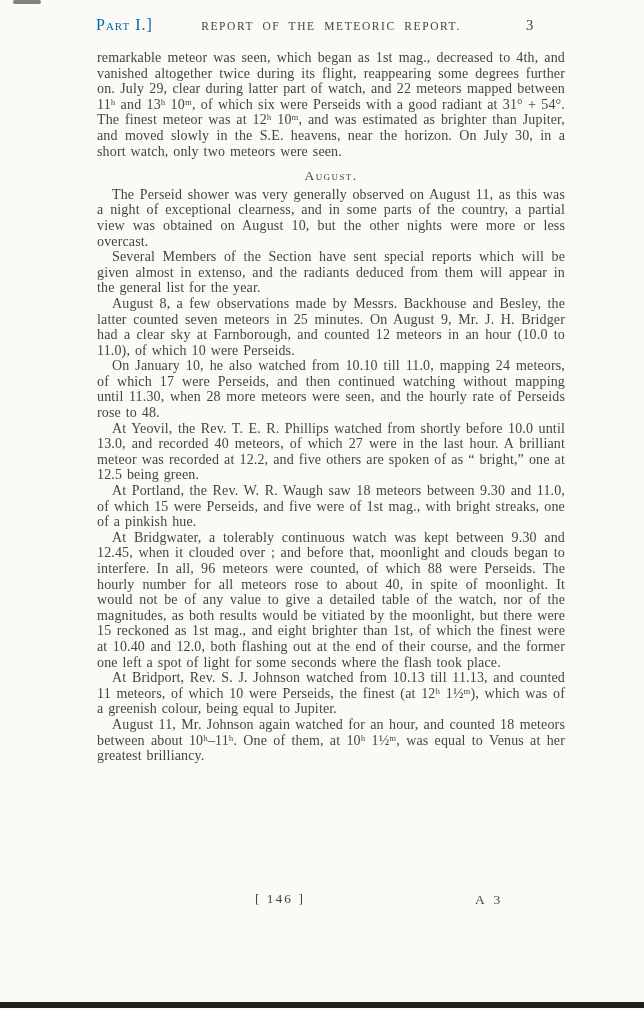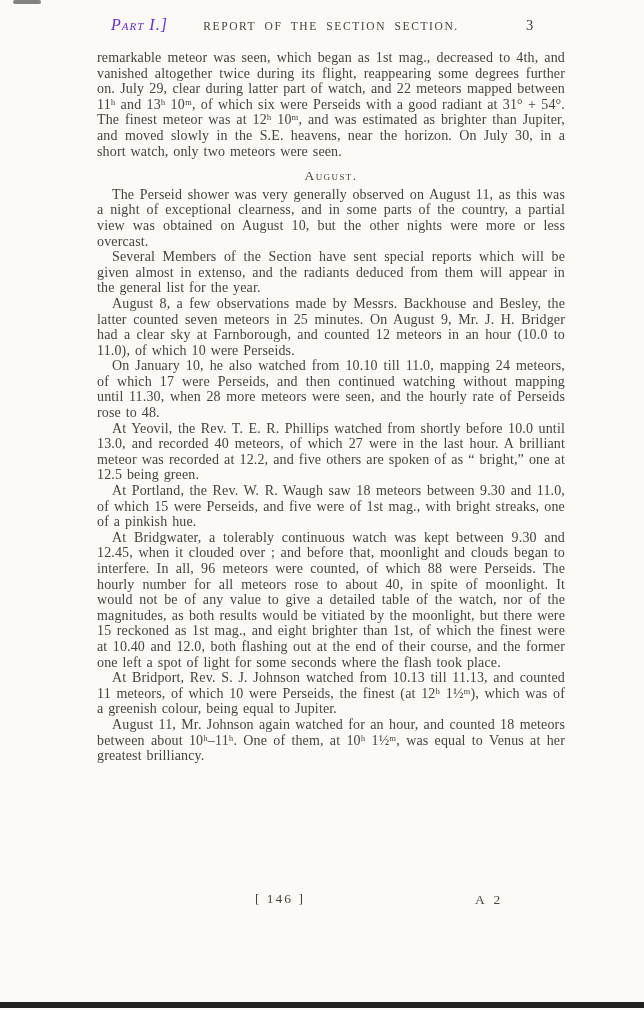--- a/index.html
+++ b/index.html
@@ -20,22 +20,22 @@
     background: #5a5a57; border-radius: 2px; opacity: .75;
   }
   .bottom-scan-bar {
     position: absolute; left: 0; bottom: 2px;
     width: 100%; height: 6px;
     background: #20201e;
   }
   
   .running-head { position: absolute; top: 16px; left: 0; width: 644px; height: 22px; }
   .part-label {
-    position: absolute; left: 111px; top: 0;
-    font-variant: small-caps; font-size: 16px; letter-spacing: 1px; color: #6d28d9; font-style: italic;
+    position: absolute; left: 96px; top: 0;
+    font-variant: small-caps; font-size: 16px; letter-spacing: 1px; color: #0369a1;
   }
   .head-title {
     position: absolute; left: 97px; top: 4px; width: 468px;
     text-align: center; font-size: 11.5px; letter-spacing: 1.6px; word-spacing: 4px;
     color: #45433e;
   }
   .head-page-number {
     position: absolute; left: 526px; top: 1px;
     font-size: 14.5px; color: #403e39;
   }
@@ -61,38 +61,38 @@
 </style>
 </head>
 <body>
 
 <div class="page">
 
   <div class="top-smudge"></div>
 
   <div class="running-head">
     <span class="part-label">Part I.]</span>
-    <span class="head-title">REPORT OF THE SECTION SECTION.</span>
+    <span class="head-title">REPORT OF THE METEORIC REPORT.</span>
     <span class="head-page-number">3</span>
   </div>
 
   <div class="content">
     <p class="noindent">remarkable meteor was seen, which began as 1st mag., decreased to 4th, and vanished altogether twice during its flight, reappearing some degrees further on.  July 29, clear during latter part of watch, and 22 meteors mapped between 11ʰ and 13ʰ 10ᵐ, of which six were Perseids with a good radiant at 31° + 54°.  The finest meteor was at 12ʰ 10ᵐ, and was estimated as brighter than Jupiter, and moved slowly in the S.E. heavens, near the horizon. On July 30, in a short watch, only two meteors were seen.</p>
     <h3 class="section-heading">August.</h3>
     <p>The Perseid shower was very generally observed on August 11, as this was a night of exceptional clearness, and in some parts of the country, a partial view was obtained on August 10, but the other nights were more or less overcast.</p>
     <p>Several Members of the Section have sent special reports which will be given almost in extenso, and the radiants deduced from them will appear in the general list for the year.</p>
     <p>August 8, a few observations made by Messrs. Backhouse and Besley, the latter counted seven meteors in 25 minutes.  On August 9, Mr. J. H. Bridger had a clear sky at Farnborough, and counted 12 meteors in an hour (10.0 to 11.0), of which 10 were Perseids.</p>
     <p>On January 10, he also watched from 10.10 till 11.0, mapping 24 meteors, of which 17 were Perseids, and then continued watching without mapping until 11.30, when 28 more meteors were seen, and the hourly rate of Perseids rose to 48.</p>
     <p>At Yeovil, the Rev. T. E. R. Phillips watched from shortly before 10.0 until 13.0, and recorded 40 meteors, of which 27 were in the last hour.  A brilliant meteor was recorded at 12.2, and five others are spoken of as “ bright,” one at 12.5 being green.</p>
     <p>At Portland, the Rev. W. R. Waugh saw 18 meteors between 9.30 and 11.0, of which 15 were Perseids, and five were of 1st mag., with bright streaks, one of a pinkish hue.</p>
     <p>At Bridgwater, a tolerably continuous watch was kept between 9.30 and 12.45, when it clouded over ; and before that, moonlight and clouds began to interfere.  In all, 96 meteors were counted, of which 88 were Perseids.  The hourly number for all meteors rose to about 40, in spite of moonlight.  It would not be of any value to give a detailed table of the watch, nor of the magnitudes, as both results would be vitiated by the moonlight, but there were 15 reckoned as 1st mag., and eight brighter than 1st, of which the finest were at 10.40 and 12.0, both flashing out at the end of their course, and the former one left a spot of light for some seconds where the flash took place.</p>
     <p>At Bridport, Rev. S. J. Johnson watched from 10.13 till 11.13, and counted 11 meteors, of which 10 were Perseids, the finest (at 12ʰ 1½ᵐ), which was of a greenish colour, being equal to Jupiter.</p>
     <p>August 11, Mr. Johnson again watched for an hour, and counted 18 meteors between about 10ʰ–11ʰ.  One of them, at 10ʰ 1½ᵐ, was equal to Venus at her greatest brilliancy.</p>
   </div>
 
   <div class="page-footer">
     <span class="sheet-number">[ 146 ]</span>
-    <span class="signature-mark">A 2</span>
+    <span class="signature-mark">A 3</span>
   </div>
 
   <div class="bottom-scan-bar"></div>
 
 </div>
 
 </body></html>

